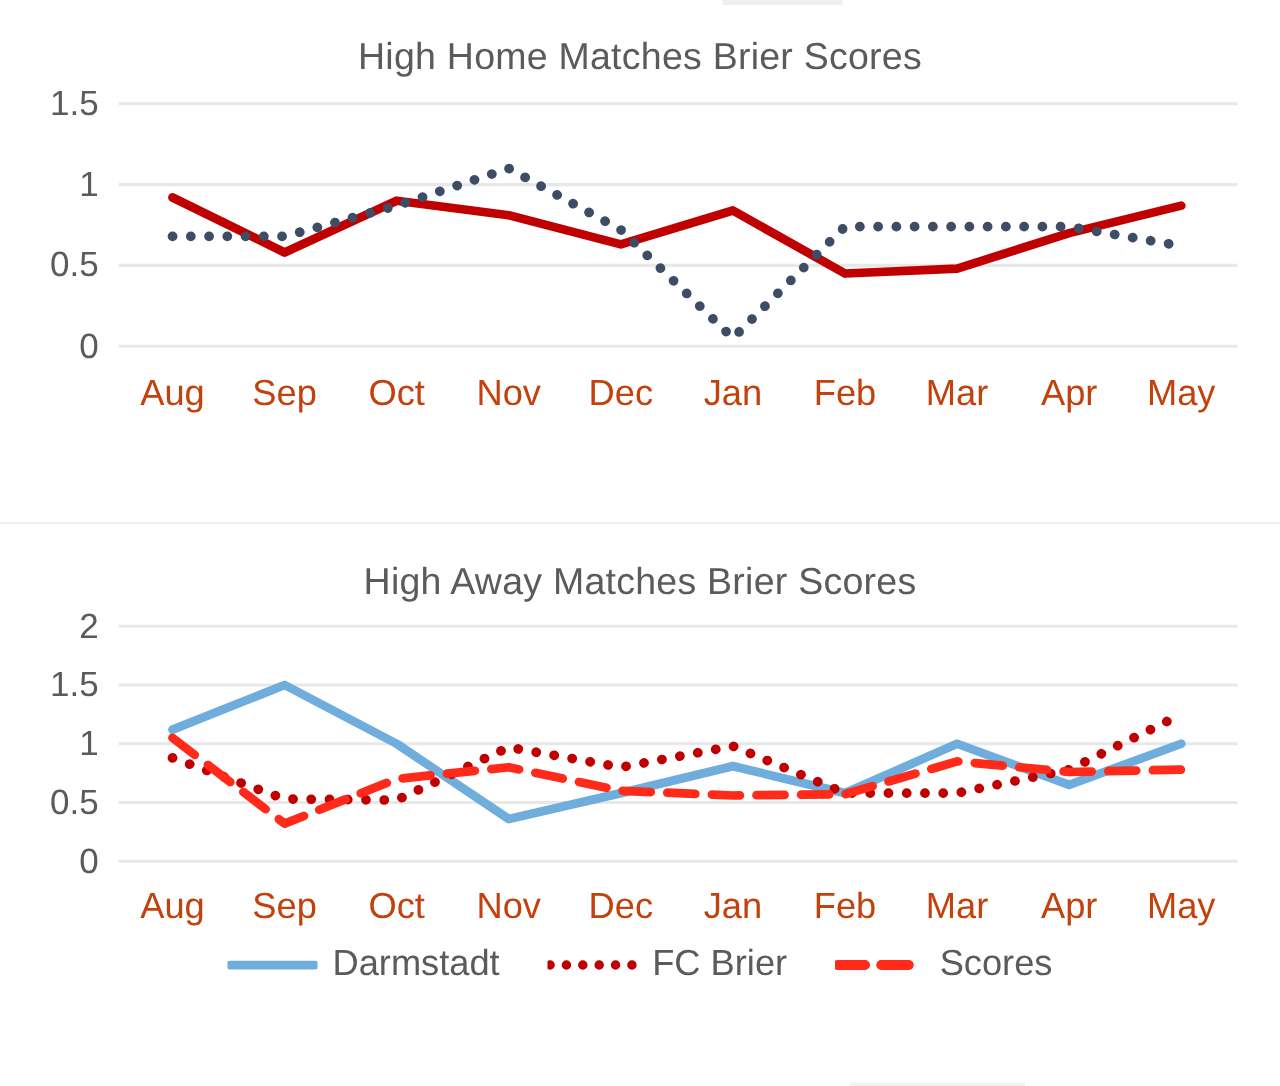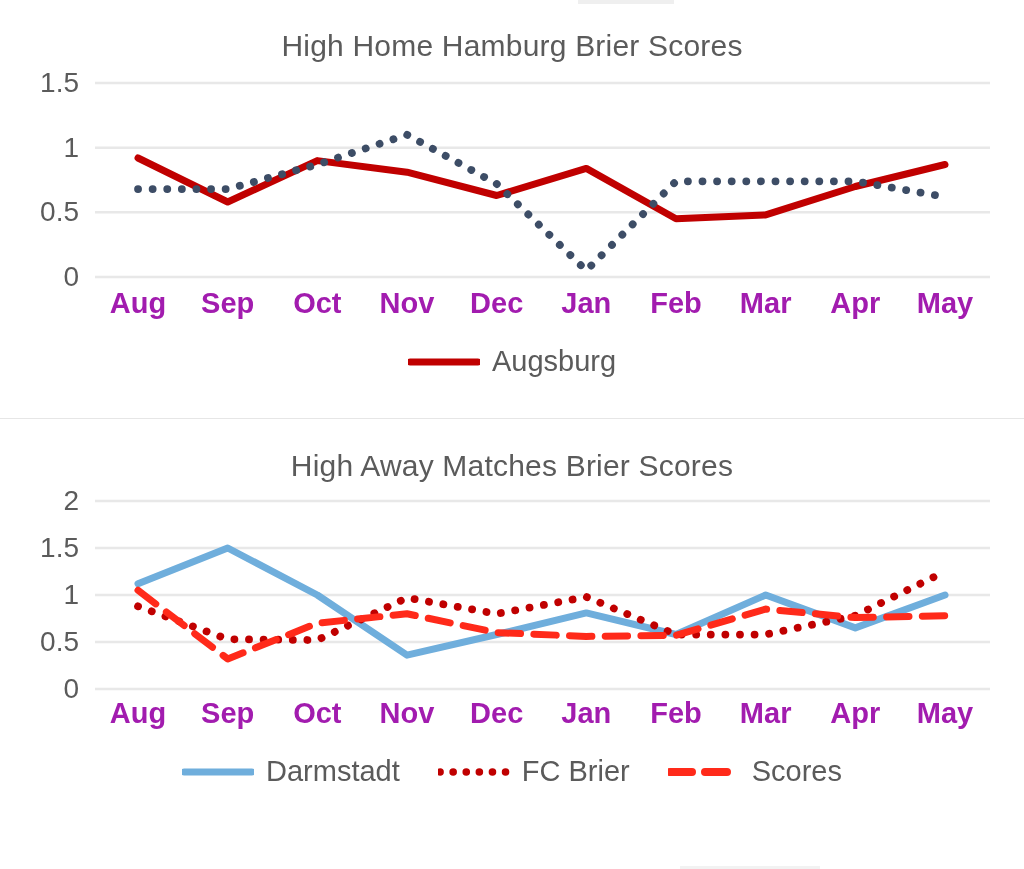--- a/index.html
+++ b/index.html
@@ -72,26 +72,25 @@
     top: 0;
   }
 
   .xlabels {
     position: relative;
     height: 48px;
     margin-top: 2px;
   }
   .xlabel {
     position: absolute;
-    top: 0;
+    top: 12px;
     transform: translateX(-50%);
     font-size: 29px;
-    color: #a21caf;
-    white-space: nowrap;
-    font-weight: bold;
+    color: #c2410c;
+    white-space: nowrap;
   }
 
   .ylabel {
     position: absolute;
     transform: translate(-100%, -50%);
     font-size: 28px;
     color: #5b5b5b;
     white-space: nowrap;
   }
 
@@ -113,21 +112,21 @@
     white-space: nowrap;
   }
   .swatch { display: block; }
 </style>
 </head>
 <body>
 
 <div class="panel" id="panel-home">
   <div class="top-stub"></div>
 
-  <div class="chart-title">High Home Hamburg Brier Scores</div>
+  <div class="chart-title">High Home Matches Brier Scores</div>
 
   <div class="plot-wrap" id="plot-home">
       <svg class="plot-svg" width="1024" height="210">
         <line x1="95" x2="990" y1="202" y2="202" stroke="#E8E8E8" stroke-width="2.5"></line>
         <line x1="95" x2="990" y1="137.33333333333334" y2="137.33333333333334" stroke="#E8E8E8" stroke-width="2.5"></line>
         <line x1="95" x2="990" y1="72.66666666666669" y2="72.66666666666669" stroke="#E8E8E8" stroke-width="2.5"></line>
         <line x1="95" x2="990" y1="8" y2="8" stroke="#E8E8E8" stroke-width="2.5"></line>
         <path d="M138.0 83.0 L227.7 127.0 L317.3 85.6 L407.0 97.2 L496.7 120.5 L586.3 93.4 L676.0 143.8 L765.7 139.9 L855.3 111.5 L945.0 89.5" fill="none" stroke="#C00000" stroke-linecap="round" stroke-linejoin="round" stroke-width="7"></path>
         <path d="M138.0 114.1 L227.7 114.1 L317.3 89.5 L407.0 59.7 L496.7 108.9 L586.3 195.5 L676.0 106.3 L765.7 106.3 L855.3 106.3 L945.0 121.8" fill="none" stroke="#3D4D66" stroke-linecap="round" stroke-linejoin="round" stroke-width="7.75" stroke-dasharray="0.1 14.5"></path>
       </svg>
@@ -144,26 +143,20 @@
       <div class="xlabel" style="left: 407px;">Nov</div>
       <div class="xlabel" style="left: 496.667px;">Dec</div>
       <div class="xlabel" style="left: 586.333px;">Jan</div>
       <div class="xlabel" style="left: 676px;">Feb</div>
       <div class="xlabel" style="left: 765.667px;">Mar</div>
       <div class="xlabel" style="left: 855.333px;">Apr</div>
       <div class="xlabel" style="left: 945px;">May</div>
     </div>
 
   <div class="legend" id="legend-home">
-      <div class="legend-item">
-        <svg class="swatch" width="72" height="14">
-          <line x1="2" x2="70" y1="7" y2="7" stroke="#C00000" stroke-linecap="round" stroke-width="7"></line>
-        </svg>
-        <span class="legend-label">Augsburg</span>
-      </div>
     </div>
 </div>
 
 <div class="panel-divider"></div>
 
 <div class="panel" id="panel-away">
   <div class="chart-title">High Away Matches Brier Scores</div>
 
   <div class="plot-wrap" id="plot-away">
       <svg class="plot-svg" width="1024" height="200">

